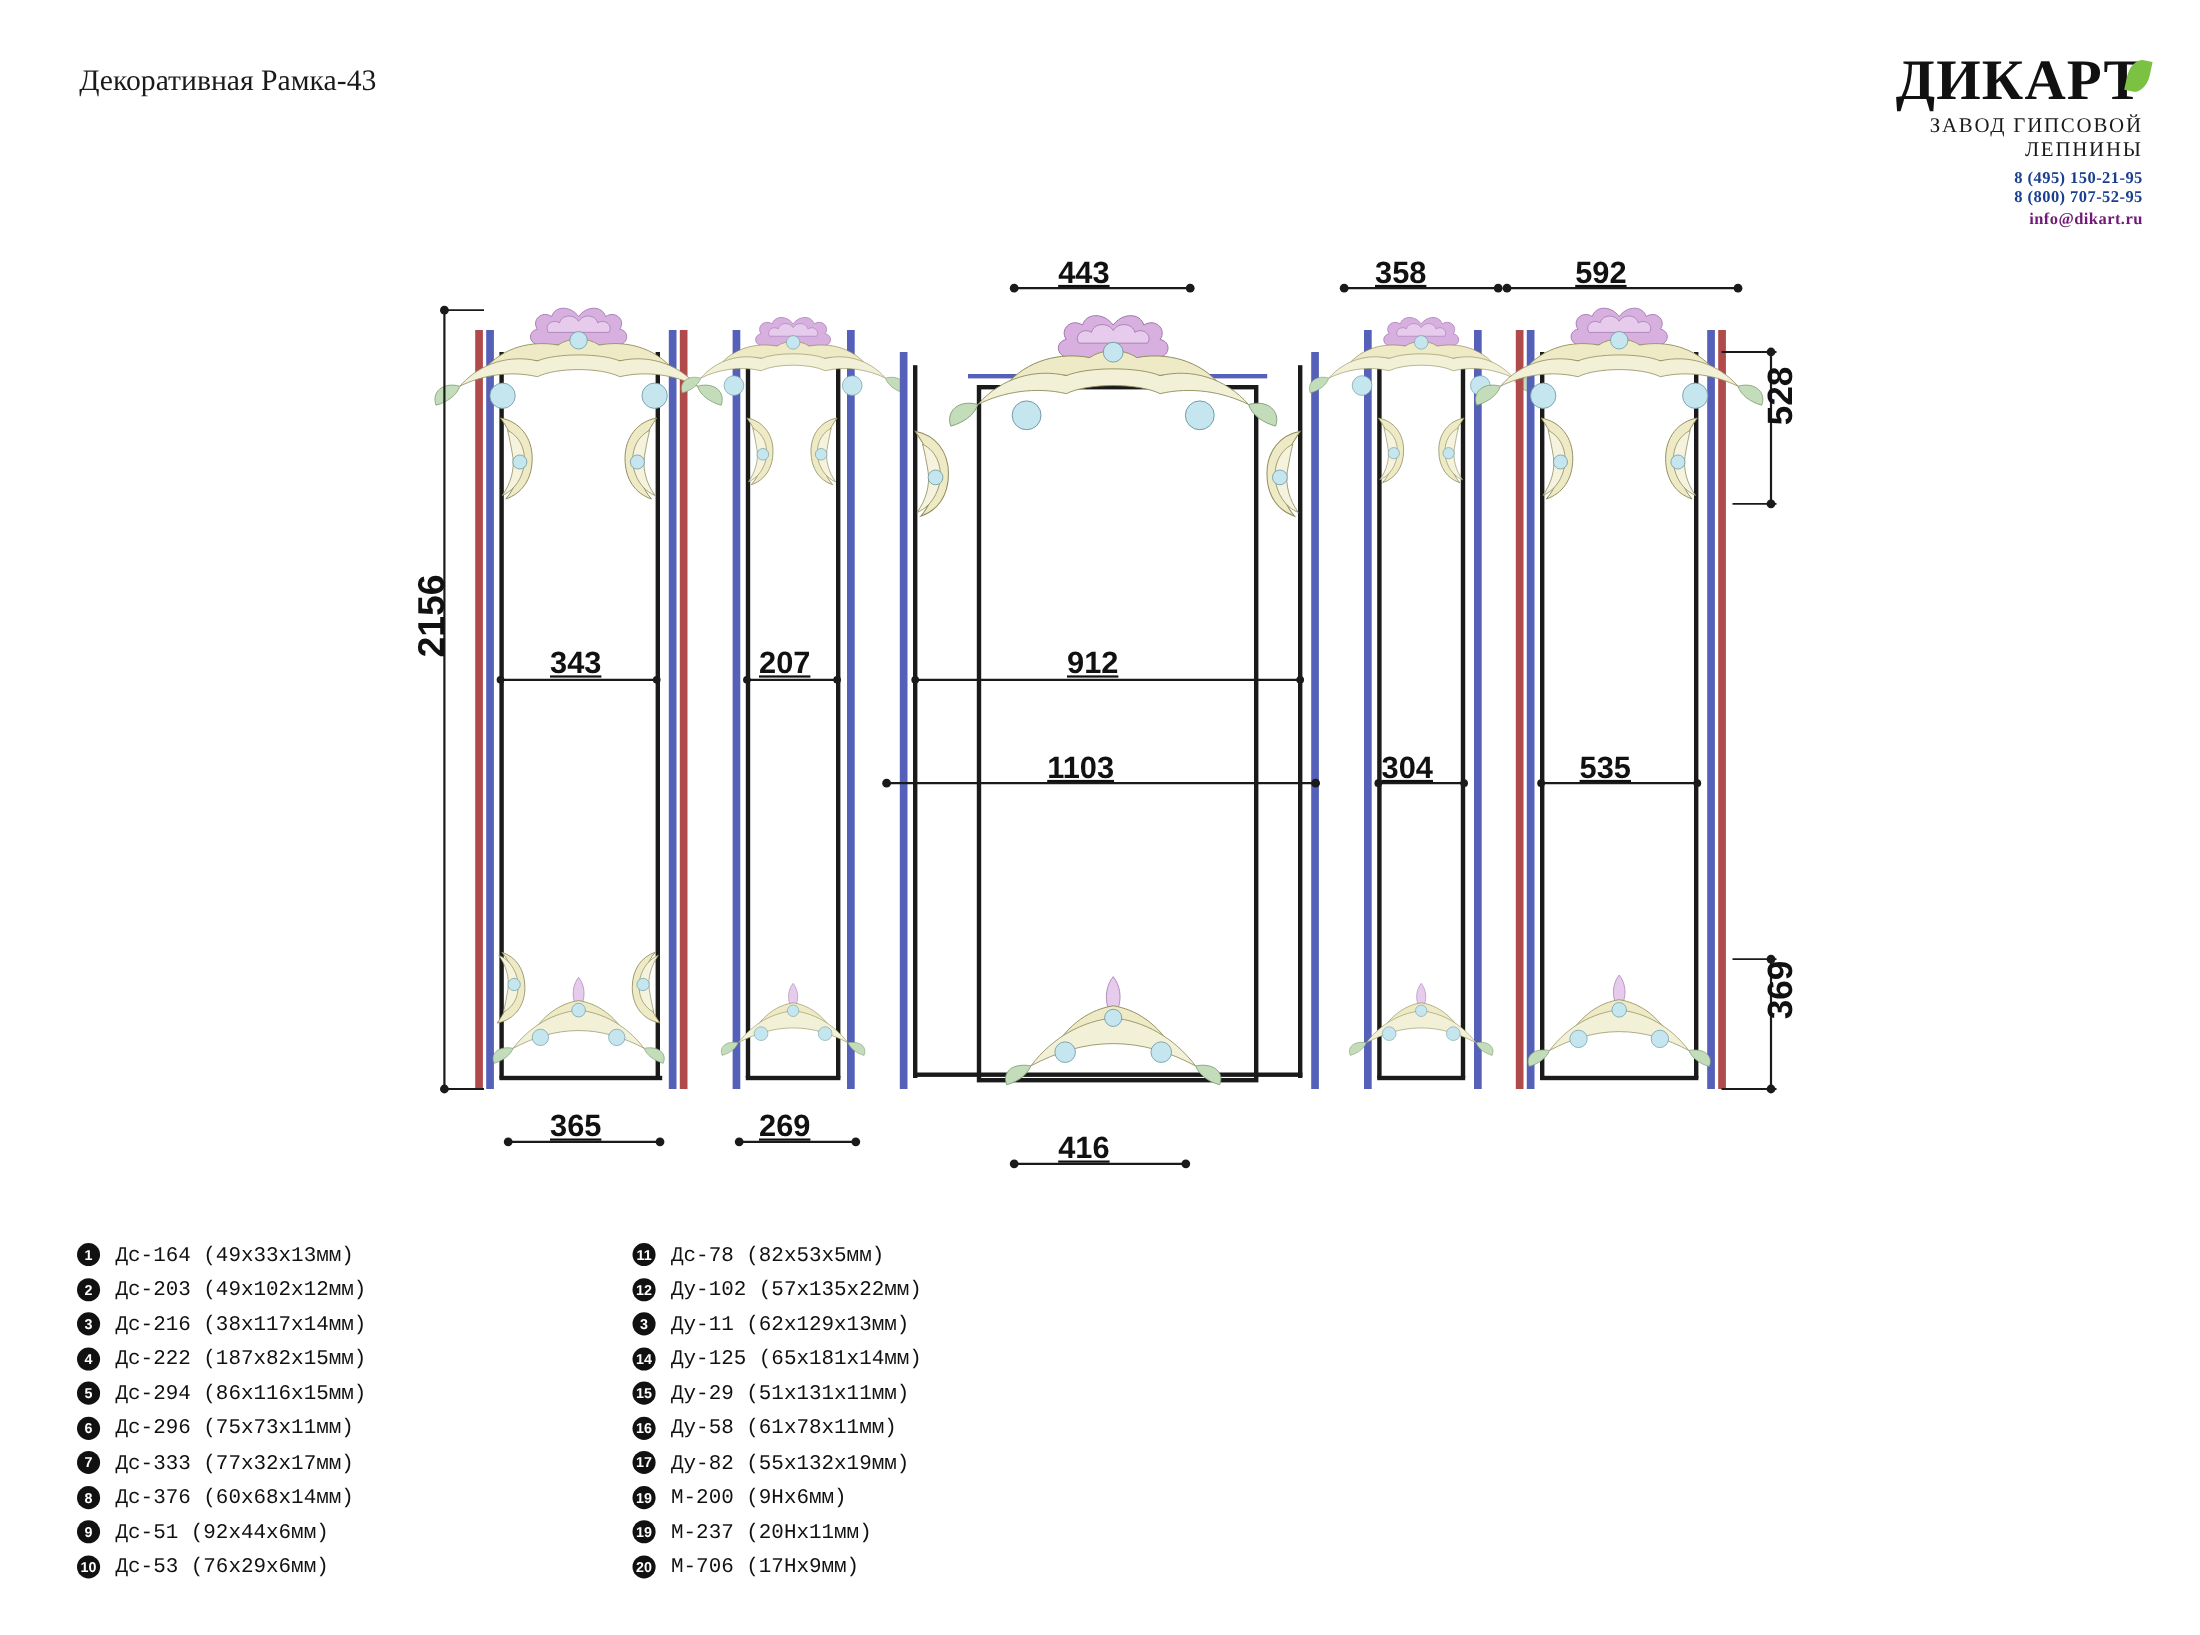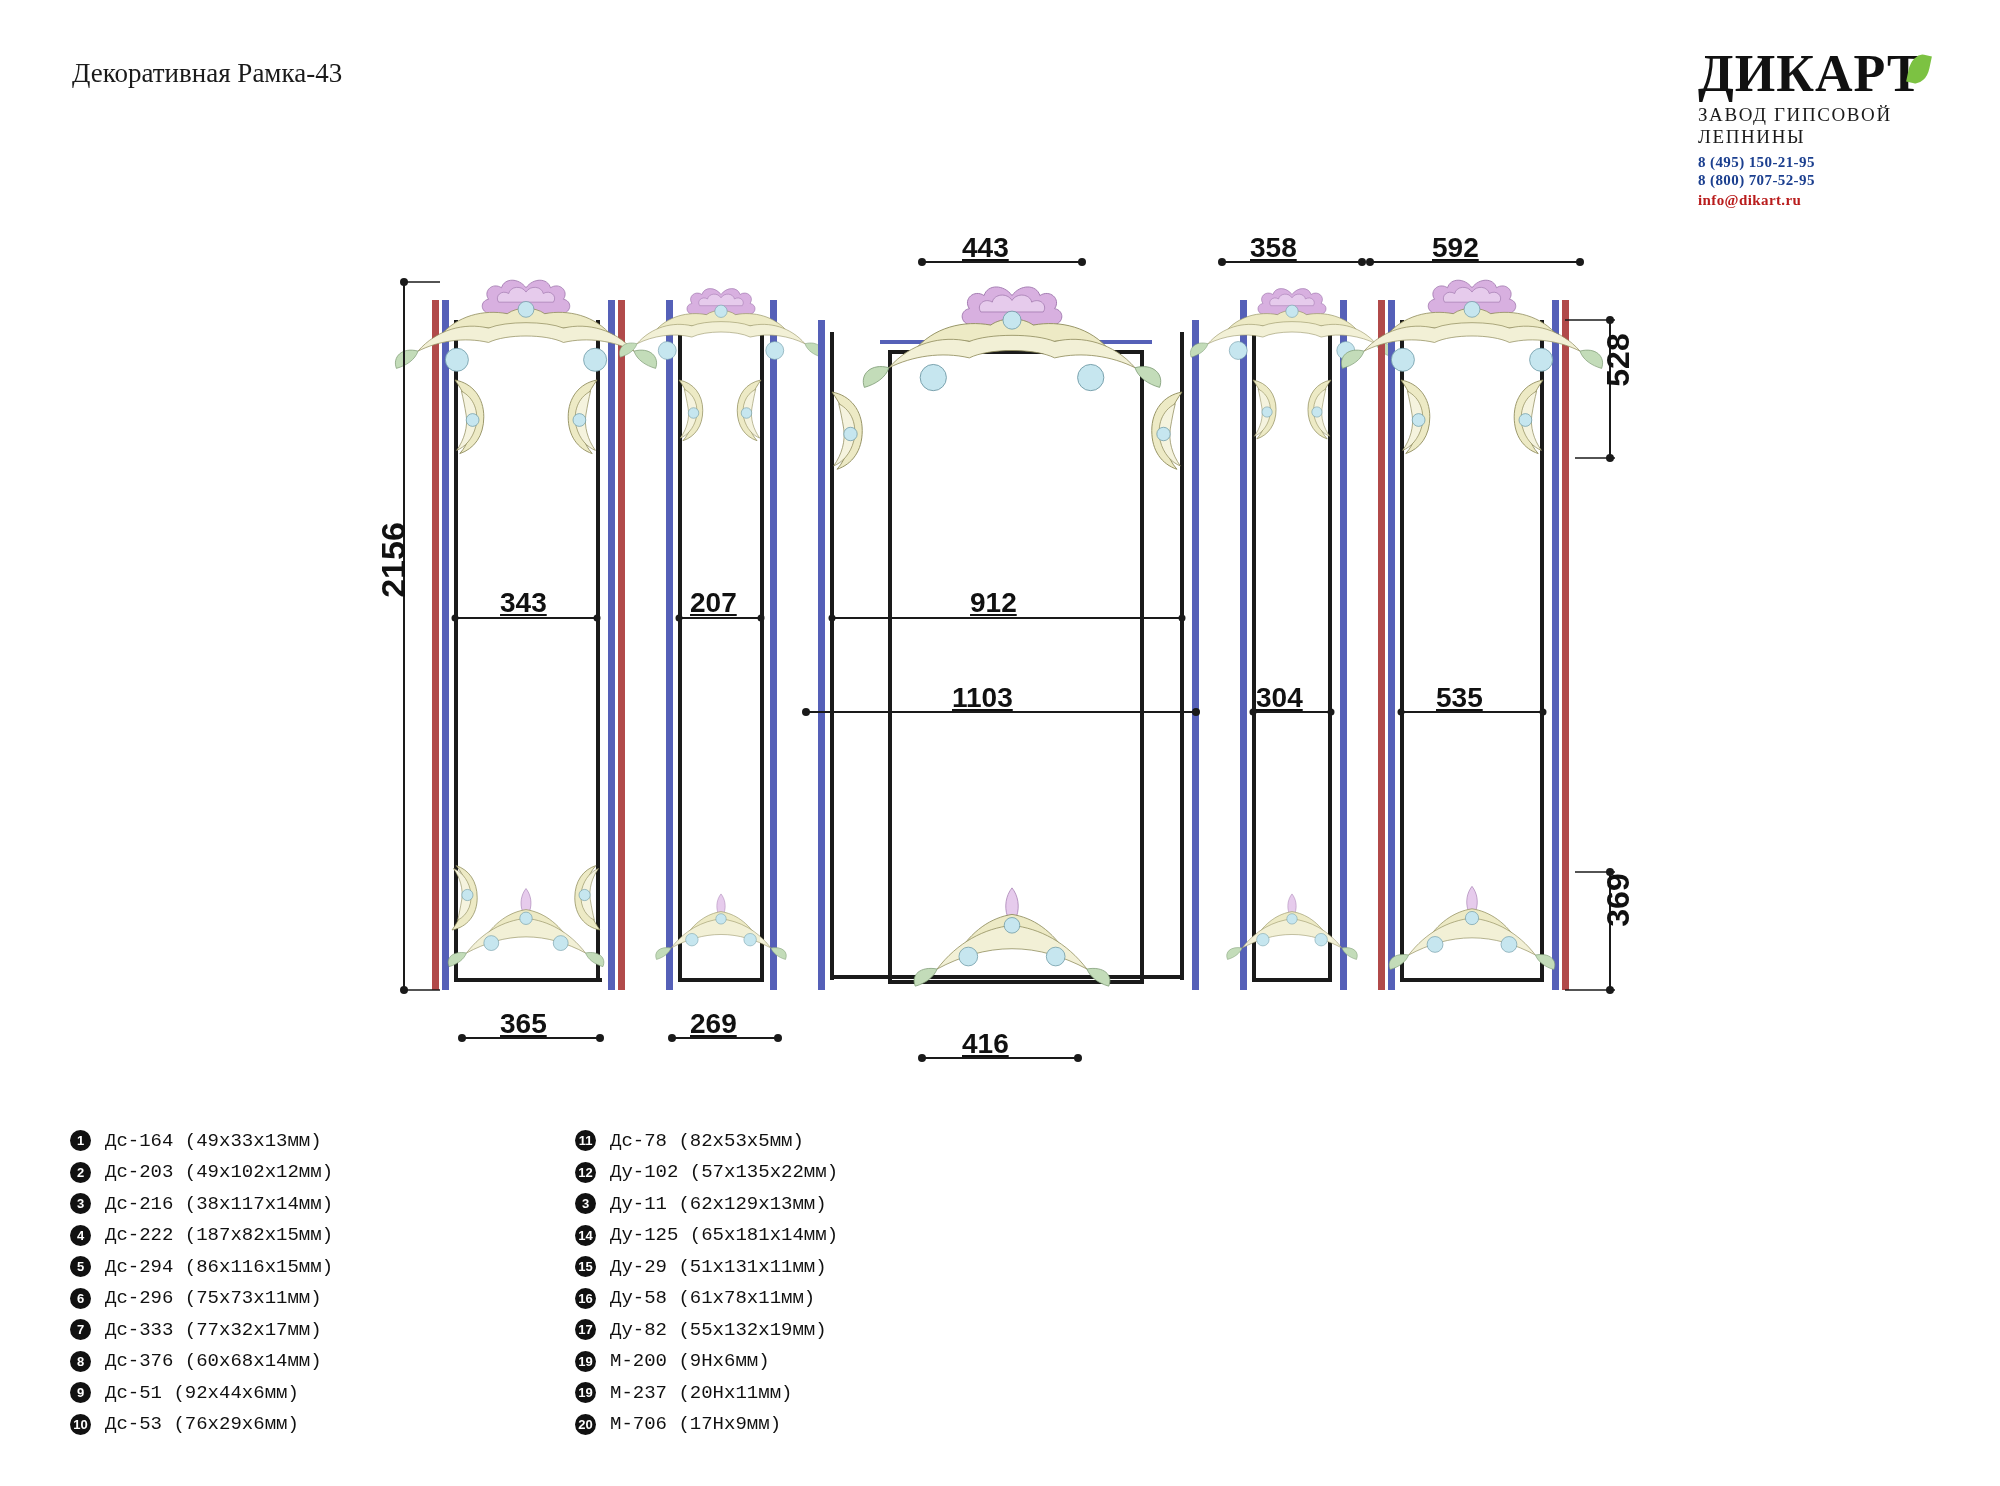--- a/index.html
+++ b/index.html
@@ -28,20 +28,21 @@
     font-size: 27px;
     color: #1a1a1a;
     white-space: nowrap;
   }
   
   .logo-block {
     position: absolute;
     right: 52px;
     top: 48px;
     width: 250px;
+    text-align: right;
   }
   .logo-word {
     font-family: "Liberation Serif", serif;
     font-weight: bold;
     font-size: 52px;
     letter-spacing: 1px;
     color: #111111;
     line-height: 1;
     display: inline-block;
     position: relative;
@@ -69,21 +70,21 @@
     font-size: 15px;
     color: #1b3f8f;
     margin-top: 6px;
     letter-spacing: 0.4px;
   }
   .logo-phone.second { margin-top: 1px; }
   .logo-mail {
     font-family: "Liberation Serif", serif;
     font-weight: bold;
     font-size: 15px;
-    color: #b91c1c;
+    color: #701a75;
     margin-top: 3px;
     letter-spacing: 0.4px;
   }
   
   #drawing {
     position: absolute;
     left: 0;
     top: 0;
     width: 2000px;
     height: 1120px;

